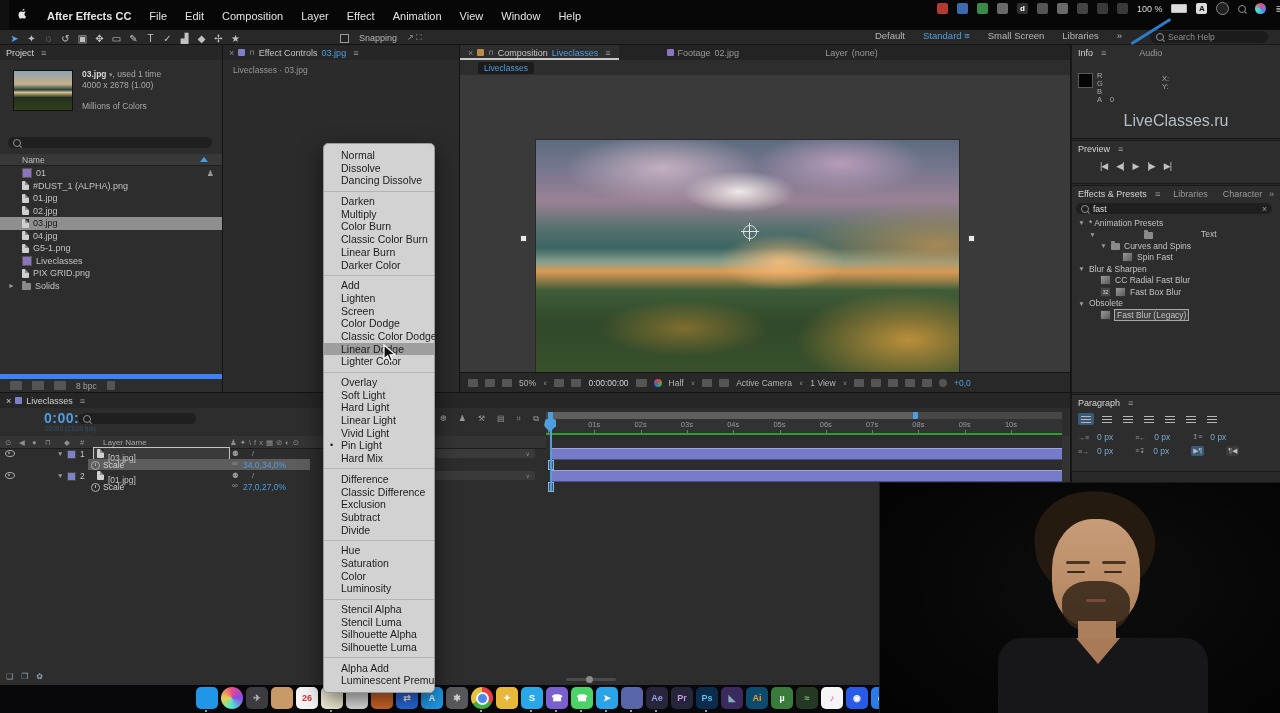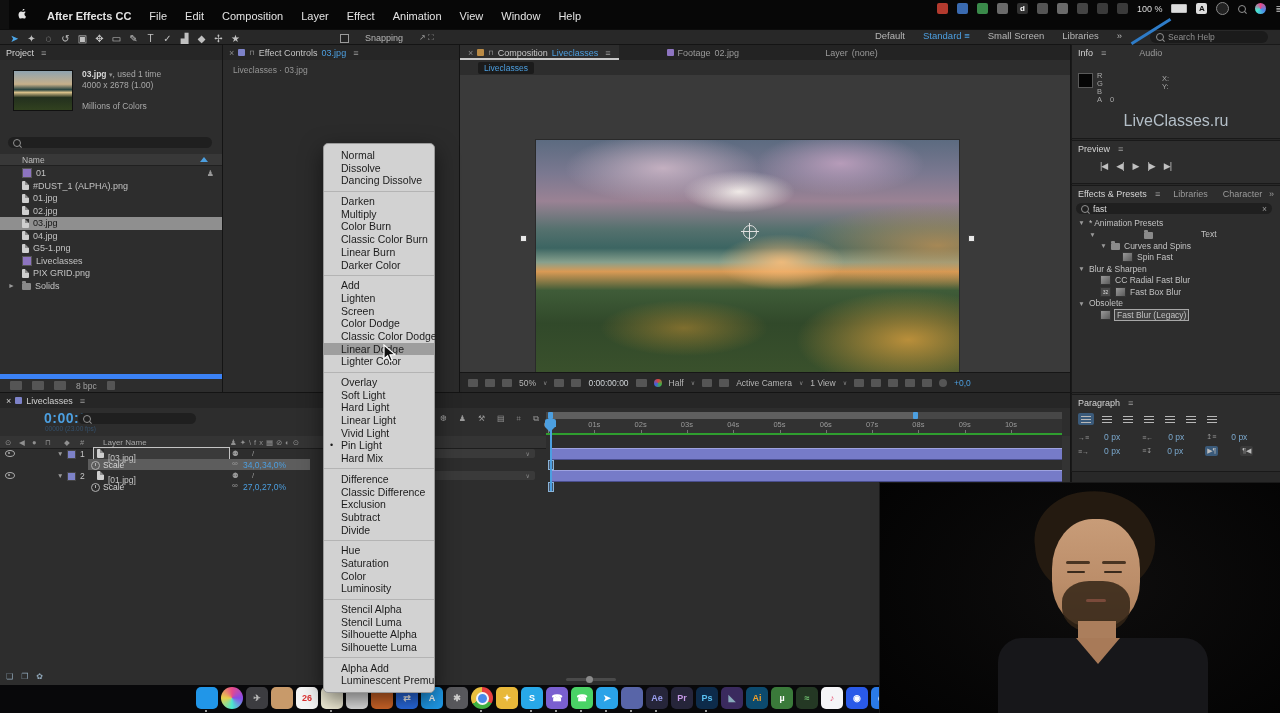--- a/index.html
+++ b/index.html
@@ -23,21 +23,21 @@
   .sico{width:11px;height:11px;border-radius:2px;display:inline-block;}
   
   #titlebar{left:0;top:17px;width:1280px;height:12px;background:#1e1e1e;}
   .tlight{width:7px;height:7px;border-radius:50%;background:#4d4d4d;display:inline-block;margin-right:5px;}
   #wintitle{position:absolute;left:0;right:0;top:1px;text-align:center;font-size:9px;color:#9b9b9b;}
   
   #toolbar{left:0;top:29px;width:1280px;height:16px;background:#282828;border-top:1px solid #0c0c0c;
     display:flex;align-items:center;font-size:10px;color:#b5b5b5;}
   .tool{width:17px;text-align:center;font-size:10px;color:#c0c0c0;}
   .tool.active{color:#4ca6e8;}
-  #snapwrap{display:flex;align-items:flex-end;gap:16px;margin-left:96px;font-size:9px;color:#b5b5b5;}
+  #snapwrap{display:flex;align-items:flex-end;gap:10px;margin-left:96px;font-size:9px;color:#b5b5b5;}
   #snapbox{width:7px;height:7px;border:1px solid #9a9a9a;background:#222;}
   #workspaces{position:absolute;right:158px;top:30px;display:flex;gap:18px;font-size:9.5px;color:#b5b5b5;align-items:center;}
   #helpsearch{position:absolute;right:12px;top:31px;width:118px;height:12px;background:#1b1b1b;border-radius:7px;
     font-size:8.5px;color:#8f8f8f;display:flex;align-items:center;padding:0 6px;gap:4px;box-sizing:border-box;}
   .mag{width:6px;height:6px;border:1px solid #909090;border-radius:50%;position:relative;display:inline-block;flex:none;}
   .mag::after{content:"";position:absolute;width:3px;height:1px;background:#909090;transform:rotate(45deg);left:5px;top:6px;}
   
   #project{left:0;top:45px;width:222px;height:347px;}
   #proj-thumb{position:absolute;left:13px;top:25px;width:58px;height:39px;border:1px solid #111;
     background:linear-gradient(180deg,#8fa3b0 0%,#c7b08a 34%,#27433f 48%,#d8c08a 55%,#23301e 68%,#31411f 100%);}
@@ -108,21 +108,21 @@
   #fx-tree{position:absolute;left:0;top:31px;right:0;font-size:8.5px;color:#c2c2c2;}
   .frow{height:11.5px;display:flex;align-items:center;gap:4px;}
   .frow .tw{font-size:6.5px;color:#9a9a9a;width:7px;text-align:center;flex:none;}
   .eficon{width:9px;height:8px;background:linear-gradient(135deg,#9a9a9a,#5a5a5a);border:1px solid #333;flex:none;}
   .eficon.f32{display:flex;align-items:center;justify-content:center;font-size:5px;color:#ddd;background:#4a4a4a;}
   .frow.fsel .lbl{outline:1px solid #a8a8a8;background:#3f3f3f;padding:0 2px;}
   
   .alignbtn{width:16px;height:12px;border-radius:2px;display:flex;align-items:center;justify-content:center;flex:none;}
   .alignbtn.active{background:#3a5a7a;}
   .alignbars{width:10px;height:7px;background:repeating-linear-gradient(180deg,#b8b8b8 0 1px,transparent 1px 3px);}
-  .pfield{display:flex;align-items:center;gap:15px;font-size:8.5px;color:#7aa7cc;}
+  .pfield{display:flex;align-items:center;gap:8px;font-size:8.5px;color:#7aa7cc;}
   .picon{font-size:7px;color:#9a9a9a;}
   .dirbtn{width:13px;height:10px;border-radius:2px;background:#3a3a3a;color:#bbb;font-size:7px;display:flex;align-items:center;justify-content:center;}
   .dirbtn.active{background:#3a5a7a;}
   
   #timeline{left:0;top:393px;width:1070px;height:292px;background:#2d2d2d;box-shadow:0 0 0 1px #141414;}
   #tl-tab{height:15px;background:#262626;display:flex;align-items:center;gap:4px;padding:0 6px;font-size:9px;color:#cfcfcf;}
   #tl-time{position:absolute;left:44px;top:17px;font-size:14px;font-weight:bold;color:#4c9fe0;letter-spacing:.5px;}
   #tl-frames{position:absolute;left:45px;top:32px;font-size:6.5px;color:#35506b;}
   #tl-search{position:absolute;left:78px;top:20px;width:118px;height:11px;background:#1f1f1f;border-radius:6px;
     display:flex;align-items:center;gap:4px;padding:0 5px;box-sizing:border-box;}

